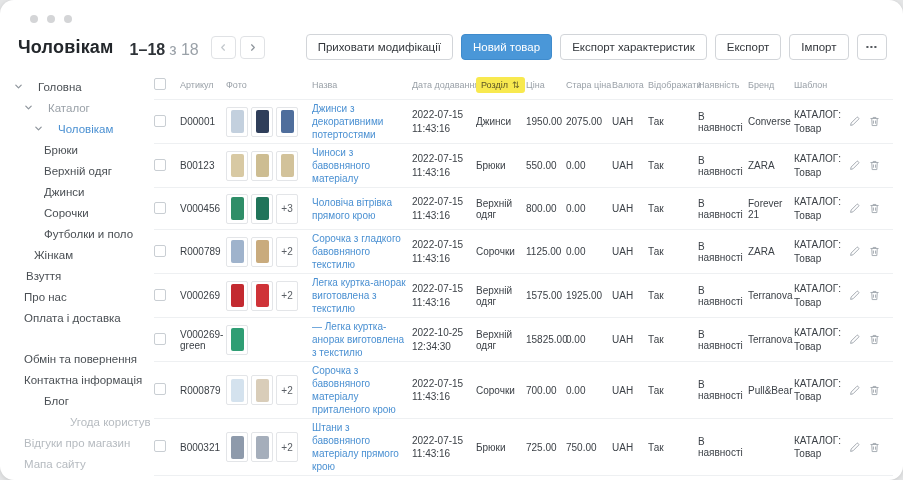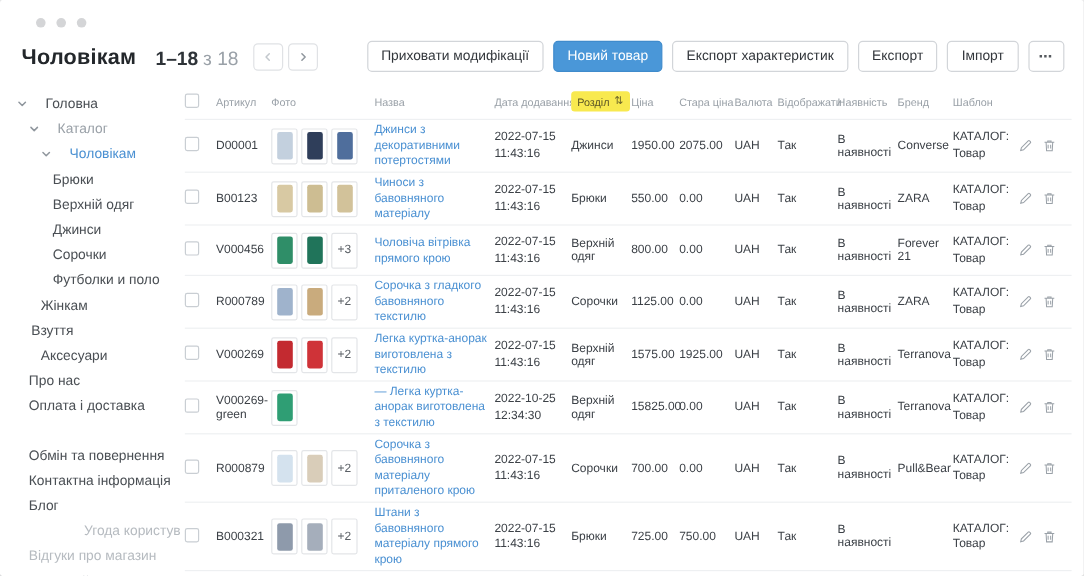--- a/index.html
+++ b/index.html
@@ -1,19 +1,19 @@
 <!DOCTYPE html>
 <html><head>
 <meta charset="utf-8">
 <style>
   * { box-sizing: border-box; margin: 0; padding: 0; }
   html, body { width: 903px; height: 480px; }
   body { background: #e4e5e6; font-family: "Liberation Sans", "DejaVu Sans", sans-serif; overflow: hidden; }
 
-  .window { position: absolute; inset: 0; background: #fff; border-radius: 2px; box-shadow: 0 1px 4px rgba(0,0,0,.12); overflow: hidden; display: flex; flex-direction: column; }
+  .window { position: absolute; inset: 0; background: #fff; border-radius: 14px; box-shadow: 0 1px 4px rgba(0,0,0,.12); overflow: hidden; display: flex; flex-direction: column; }
 
   .titlebar { height: 30px; display: flex; align-items: center; padding: 8px 0 0 30px; gap: 9px; flex: 0 0 auto; }
   .dot { width: 8px; height: 8px; border-radius: 50%; background: #d4d5d7; display: inline-block; }
 
   .hdr { display: flex; align-items: center; padding: 4px 16px 10px 18px; flex: 0 0 auto; }
   .title { font-size: 18px; font-weight: 700; color: #23272b; letter-spacing: .2px; }
   .pag { display: flex; align-items: flex-end; margin-left: 16px; gap: 4px; font-size: 16px; }
   .pag .range { color: #2e3338; font-weight: 700; }
   .pag .total { color: #9aa1a8; margin-right: 8px; }
   .pgbtn { width: 25px; height: 23px; border: 1px solid #e0e2e5; border-radius: 4px; background: #fff; display: inline-flex; align-items: center; justify-content: center; color: #c3c8cd; cursor: pointer; }
@@ -131,36 +131,33 @@
         </div>
         <div class="sb-item s-normal" style="padding-left: 44px;">
           <span>Футболки и поло</span>
         </div>
         <div class="sb-item s-normal" style="padding-left: 34px;">
           <span>Жінкам</span>
         </div>
         <div class="sb-item s-normal" style="padding-left: 26px;">
           <span>Взуття</span>
         </div>
-        <div class="sb-item s-normal" style="padding-left: 34px;">
-          <span>Аксесуари</span>
-        </div>
         <div class="sb-item s-normal" style="padding-left: 24px;">
           <span>Про нас</span>
         </div>
         <div class="sb-item s-normal" style="padding-left: 24px;">
           <span>Оплата і доставка</span>
         </div>
         <div class="sb-item s-normal" style="padding-left: 24px; margin-top: 20px;">
           <span>Обмін та повернення</span>
         </div>
         <div class="sb-item s-normal" style="padding-left: 24px;">
           <span>Контактна інформація</span>
         </div>
-        <div class="sb-item s-normal" style="padding-left: 24px;">
+        <div class="sb-item s-normal" style="padding-left: 24px; margin-left: 20px;">
           <span>Блог</span>
         </div>
         <div class="sb-item s-muted" style="padding-left: 24px; margin-left: 46px;">
           <span>Угода користувача</span>
         </div>
         <div class="sb-item s-muted" style="padding-left: 24px;">
           <span>Відгуки про магазин</span>
         </div>
         <div class="sb-item s-muted" style="padding-left: 24px;">
           <span>Мапа сайту</span>

